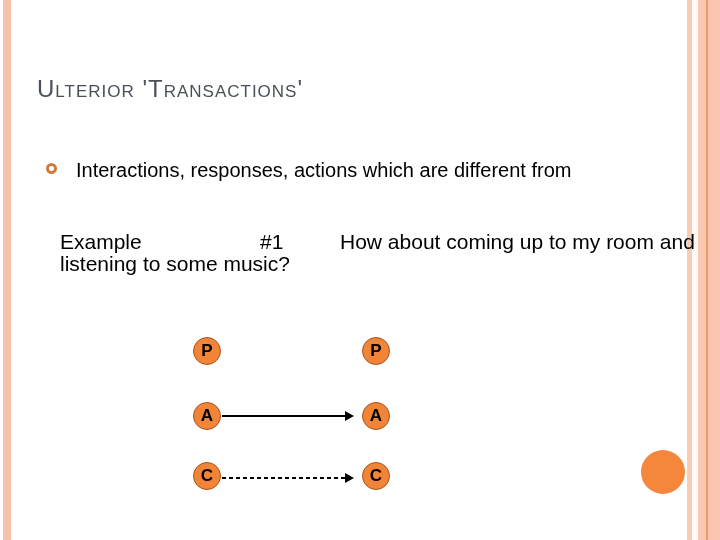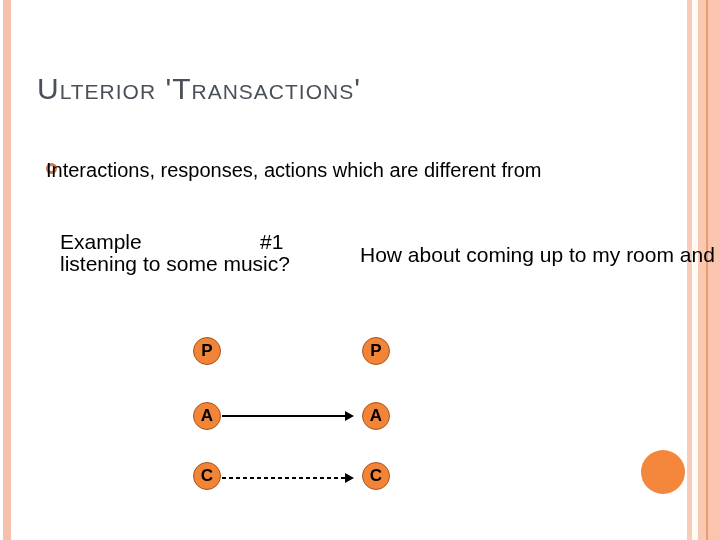--- a/index.html
+++ b/index.html
@@ -26,52 +26,52 @@
 
   .decor-circle {
     position: absolute; left: 641px; top: 450px;
     width: 44px; height: 44px; border-radius: 50%;
     background: var(--decor-circle);
   }
 
   
   .slide-title {
     position: absolute; left: 37px; top: 72px;
-    font-size: 30px; line-height: 34px;
+    font-size: 24px; line-height: 34px;
     font-variant: small-caps;
     letter-spacing: 1px;
     color: var(--title-text);
     white-space: nowrap;
   }
 
   
   .bullet-ring {
     position: absolute; left: 46px; top: 163px;
     width: 11px; height: 11px; box-sizing: border-box;
     border: 3px solid var(--bullet-ring);
     border-radius: 50%;
     background: #fff;
   }
   .bullet-text {
-    position: absolute; left: 46px; top: 157px;
+    position: absolute; left: 76px; top: 157px;
     font-size: 20px; line-height: 26px;
     color: var(--body-text);
     white-space: nowrap;
   }
 
   
   .example-text {
     position: absolute;
     font-size: 21px; line-height: 22px;
     color: var(--body-text);
     white-space: nowrap;
   }
   .ex-label { left: 60px;  top: 231px; }
   .ex-num   { left: 260px; top: 231px; }
-  .ex-q1    { left: 360px; top: 231px; margin-top: 13px; }
+  .ex-q1    { left: 340px; top: 231px; }
   .ex-q2    { left: 60px;  top: 253px; }
 
   
   .pac-node {
     position: absolute;
     width: 28px; height: 28px; box-sizing: border-box;
     border-radius: 50%;
     background: var(--node-fill);
     border: 1px solid var(--node-border);
     color: var(--body-text);

